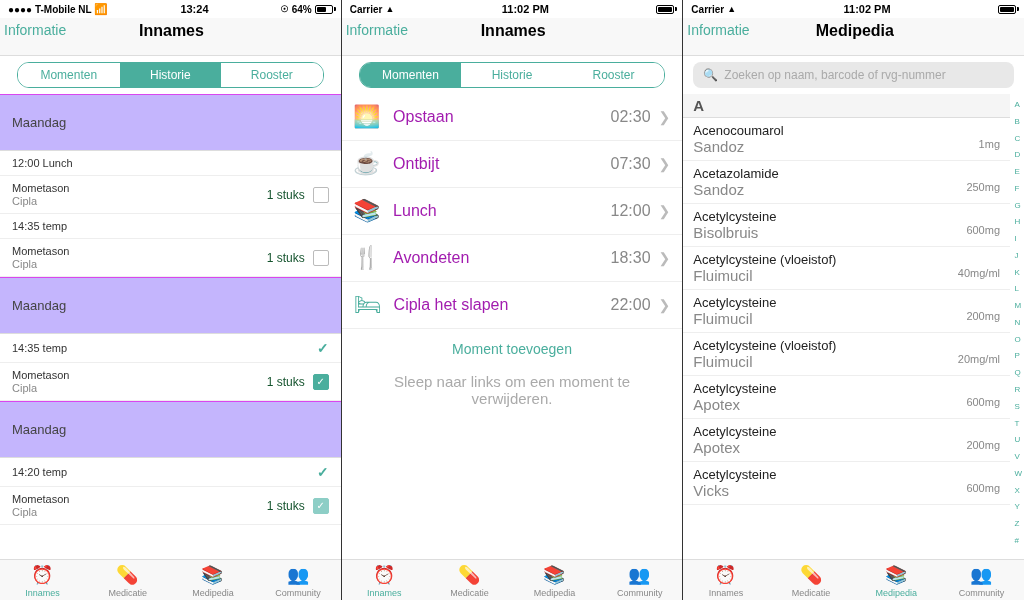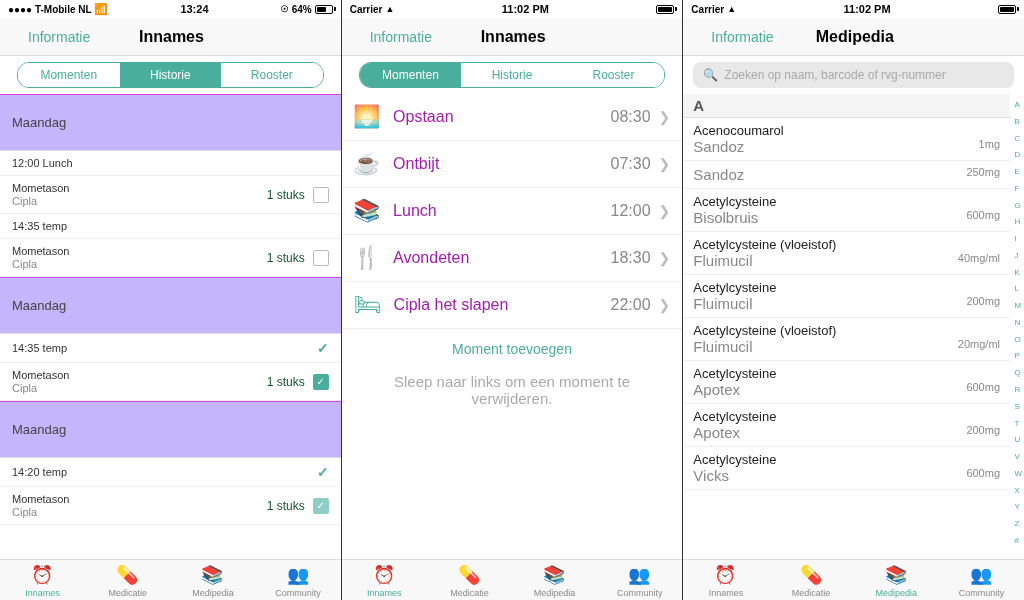--- a/index.html
+++ b/index.html
@@ -39,23 +39,23 @@
       position: relative; display: inline-flex; align-items: center; padding: 1px;
     }
     .battery::after {
       content: ''; position: absolute; right: -4px; top: 50%; transform: translateY(-50%);
       width: 2px; height: 4px; background: #000; border-radius: 0 1px 1px 0;
     }
     .battery-fill { background: #000; height: 100%; border-radius: 1px; }
     
     .nav-header {
       display: flex;
-      align-items: center;
+      align-items: flex-start;
       justify-content: space-between;
-      padding: 4px 28px;
+      padding: 4px 4px;
       background: #f8f8f8;
       border-bottom: 1px solid #ddd;
       height: 38px;
     }
     .nav-back { color: #4aae9d; font-size: 14px; }
     .nav-title { font-size: 16px; font-weight: 600; color: #000; }
     
     .segment-control {
       display: flex;
       margin: 6px auto;
@@ -341,21 +341,21 @@
   <div class="segment-control">
     <div class="segment-btn active">Momenten</div>
     <div class="segment-btn">Historie</div>
     <div class="segment-btn">Rooster</div>
   </div>
 
   <div class="scroll-content">
     <div class="moment-item">
       <span class="moment-icon">🌅</span>
       <span class="moment-name">Opstaan</span>
-      <span class="moment-time">08:30</span>
+      <span class="moment-time">02:30</span>
       <span class="moment-chevron">❯</span>
     </div>
     <div class="moment-item">
       <span class="moment-icon">☕</span>
       <span class="moment-name">Ontbijt</span>
       <span class="moment-time">07:30</span>
       <span class="moment-chevron">❯</span>
     </div>
     <div class="moment-item">
       <span class="moment-icon">📚</span>
@@ -429,20 +429,21 @@
     <div class="med-section-letter">A</div>
 
     <div class="med-item">
       <div class="med-name">Acenocoumarol</div>
       <div class="med-sub-row">
         <span class="med-brand">Sandoz</span>
         <span class="med-dose">1mg</span>
       </div>
     </div>
     <div class="med-item">
+      <div class="med-name">Acetazolamide</div>
       <div class="med-sub-row">
         <span class="med-brand">Sandoz</span>
         <span class="med-dose">250mg</span>
       </div>
     </div>
     <div class="med-item">
       <div class="med-name">Acetylcysteine</div>
       <div class="med-sub-row">
         <span class="med-brand">Bisolbruis</span>
         <span class="med-dose">600mg</span>

